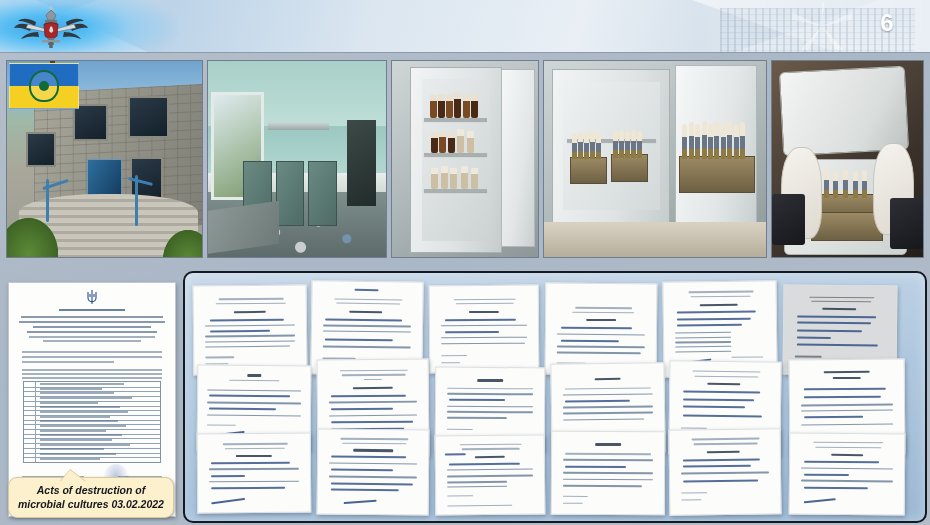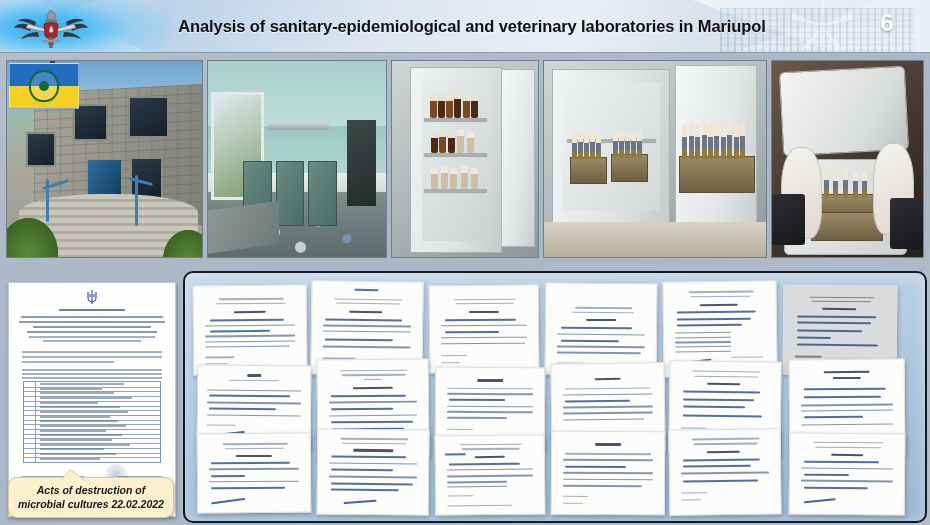--- a/index.html
+++ b/index.html
@@ -209,21 +209,20 @@
         <circle cx="39" cy="4" r="2" fill="#b9c0c6"></circle>
         <path d="M33 16 h12 v4 h-12 z" fill="#6e777e"></path>
         <path d="M32 20 q7 -3 14 0 l-1 12 q-6 6 -12 0 z" fill="#a8282a" stroke="#5c1a1b" stroke-width=".7"></path>
         <path d="M38.2 23 q1 -1.6 2 0 l1.2 4 -2.2 2 -2.2 -2 z" fill="#d7dce0"></path>
         <path d="M36 34 h6 v7 h-6 z" fill="#6e777e"></path>
         <path d="M30 36 h18 v2.5 h-18 z" fill="#8e979e"></path>
         <path d="M37.3 38 h3.4 v6 h-3.4 z" fill="#5a646c"></path>
       </svg>
     </div>
 
-    <div class="hdr-title">Analysis of sanitary-epidemiological and veterinary laboratories in Mariupol</div>
     <div class="slide-num">6</div>
   </div>
 
   <div class="photostrip">
 
     <div class="photo p1">
       <div class="bld-sky"></div>
       <div class="bld-tree" style="left:22%;top:0;width:5px;height:58%;"></div>
       <div class="bld-tree" style="left:26%;top:4%;width:3px;height:40%;transform:rotate(10deg);"></div>
       <div class="bld-wall"></div>
@@ -404,21 +403,21 @@
     <div class="ld-line thin" style="right:13px;bottom:38px;width:44px;"></div>
     <div class="ld-line thin" style="right:13px;bottom:32px;width:44px;"></div>
     <div class="ld-line thin" style="right:13px;bottom:26px;width:44px;"></div>
     <div class="ld-line thin" style="right:13px;bottom:20px;width:44px;"></div>
     <div class="ld-stamp"></div>
     <div class="ld-sig" style="right:46px;bottom:36px;width:24px;transform:rotate(-8deg);"></div>
     <div class="ld-sig" style="right:48px;bottom:30px;width:20px;transform:rotate(6deg);"></div>
   </div>
 
   <div class="callout-tail"></div>
-  <div class="callout">Acts of destruction of microbial cultures  22.02.2022</div>
+  <div class="callout">Acts of destruction of microbial cultures  03.02.2022</div>
 
   <div class="panel">
     <div class="docgrid">
 
       <div class="scan" style="left:0px;top:4px;width:112px;height:88px;transform:rotate(-0.6deg);">
         <div class="s-line t" style="left:22%;top:14%;width:58%;"></div>
         <div class="s-line t" style="left:20%;top:19%;width:62%;"></div>
         <div class="s-title" style="left:36%;top:28%;width:28%;"></div>
         <div class="s-hand" style="left:14%;top:38%;width:66%;"></div>
         <div class="s-line" style="left:10%;top:44%;width:80%;"></div>

